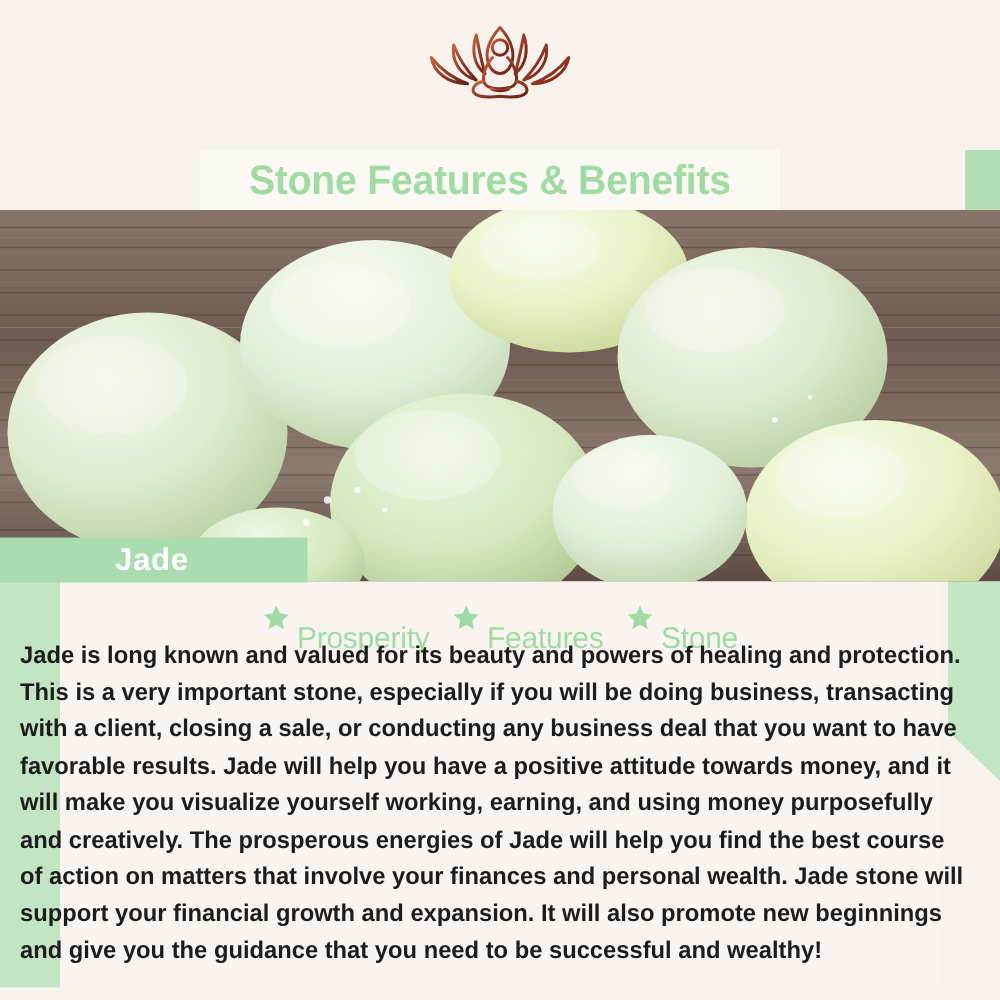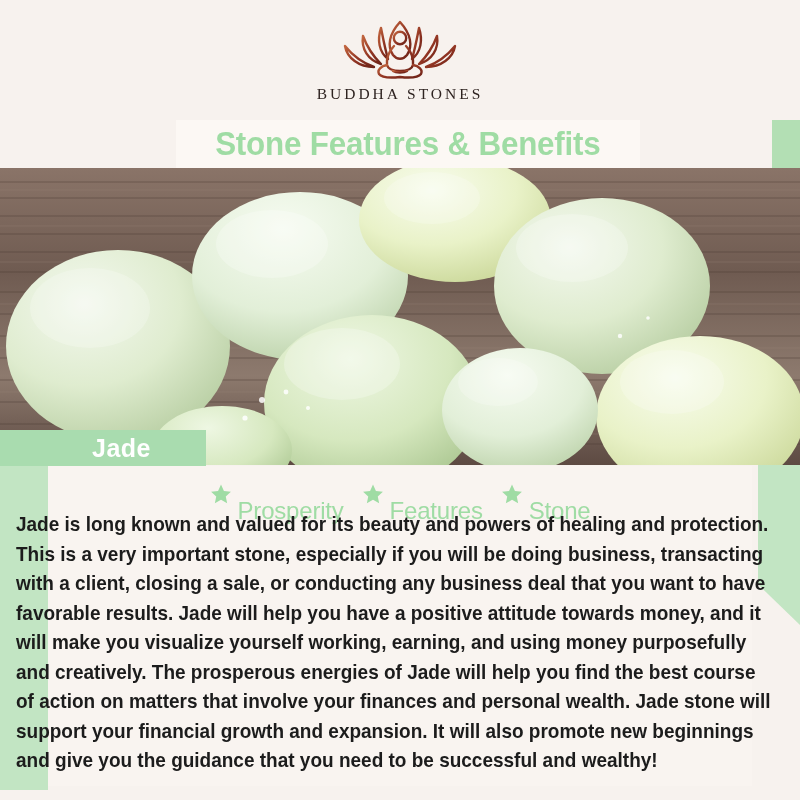--- a/index.html
+++ b/index.html
@@ -88,21 +88,21 @@
     font-size: 15.5px;
     letter-spacing: 3.0px;
     color: #2e2320;
     font-weight: 400;
     white-space: nowrap;
   }
 
   
   #title-band {
     position: absolute;
-    left: 176px;
+    left: 160px;
     top: 120px;
     width: 464px;
     height: 48px;
     background: #fcf8f4;
     display: flex;
     align-items: center;
     justify-content: center;
     z-index: 6;
   }
   #title-text {
@@ -126,21 +126,21 @@
     z-index: 1;
     background: #7d6a60;
   }
   #photo-svg { display: block; width: 800px; height: 297px; }
 
   
   #stone-band {
     position: absolute;
     left: 0;
     top: 430px;
-    width: 206px;
+    width: 246px;
     height: 36px;
     background: #a9dcaf;
     display: flex;
     align-items: center;
     z-index: 7;
   }
   #stone-name {
     margin-left: 92px;
     font-family: "Liberation Sans Narrow", "Liberation Sans", sans-serif;
     font-weight: bold;
@@ -242,21 +242,20 @@
 
         <circle cx="75" cy="22" r="6.2"></circle>
 
         <path d="M69 30 C 64 35, 61 43, 62 49 C 63 53, 68 55, 75 55 C 82 55, 87 53, 88 49 C 89 43, 86 35, 81 30"></path>
 
         <path d="M62 49 C 56 50, 52 54, 54 58 C 57 62, 66 62, 75 61 C 84 62, 93 62, 96 58 C 98 54, 94 50, 88 49"></path>
 
         <path d="M68 55 C 71 57, 79 57, 82 55"></path>
       </g>
     </svg>
-    <div id="brand-name">BUDDHA STONES</div>
   </div>
 
   <div id="title-band">
     <div id="title-text">Stone Features &amp; Benefits</div>
   </div>
 
   <div id="photo">
     <svg id="photo-svg" viewBox="0 0 800 297" preserveAspectRatio="none">
       <defs>
         <linearGradient id="woodG" x1="0" y1="0" x2="0" y2="1">

